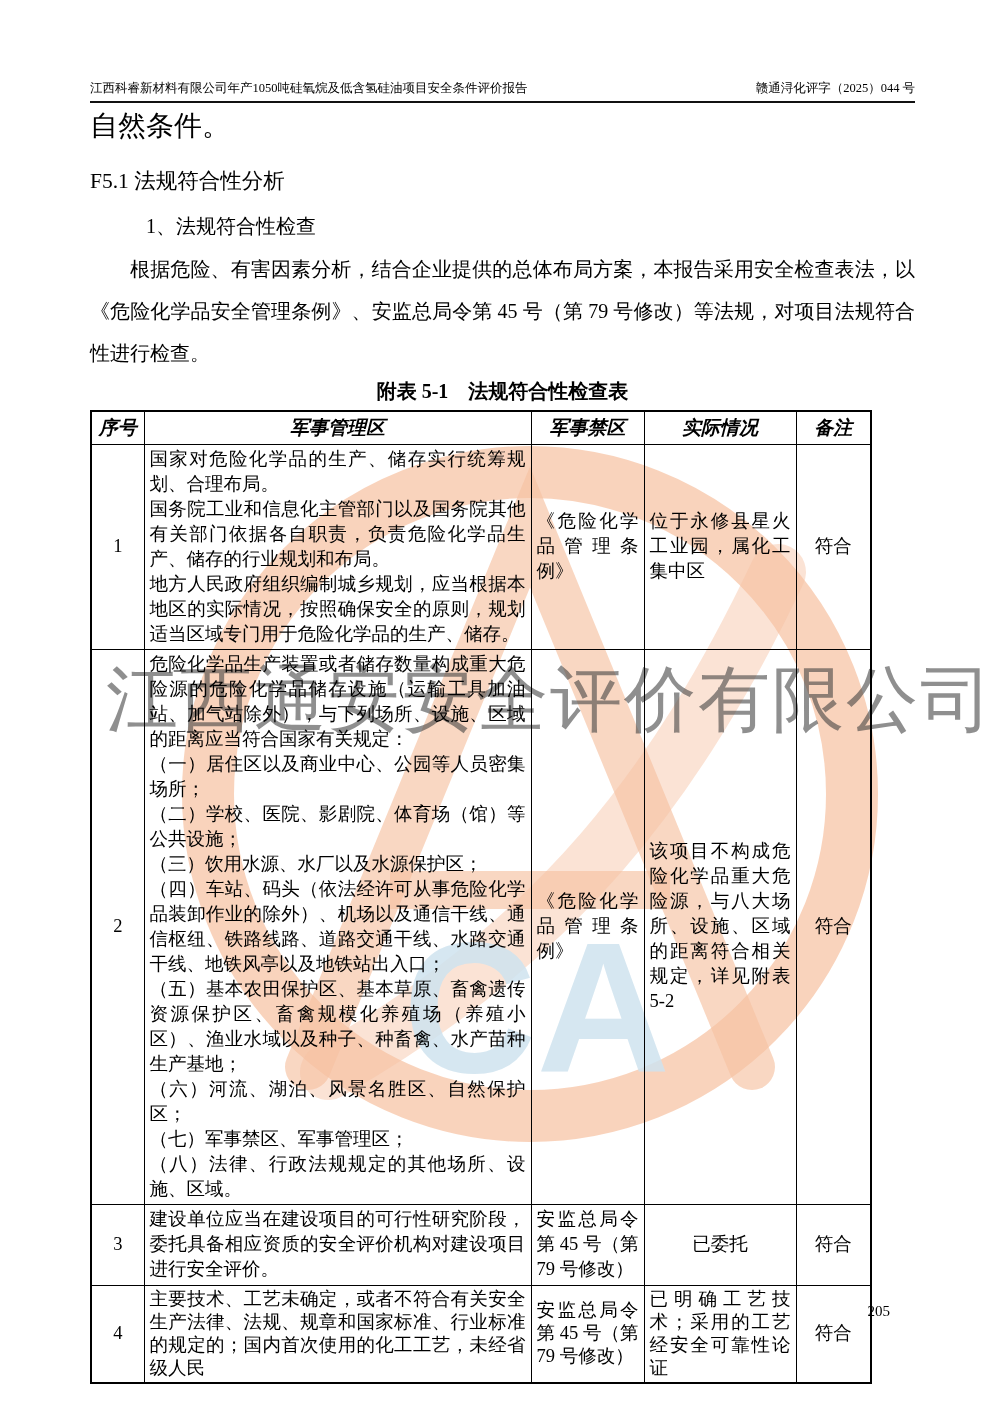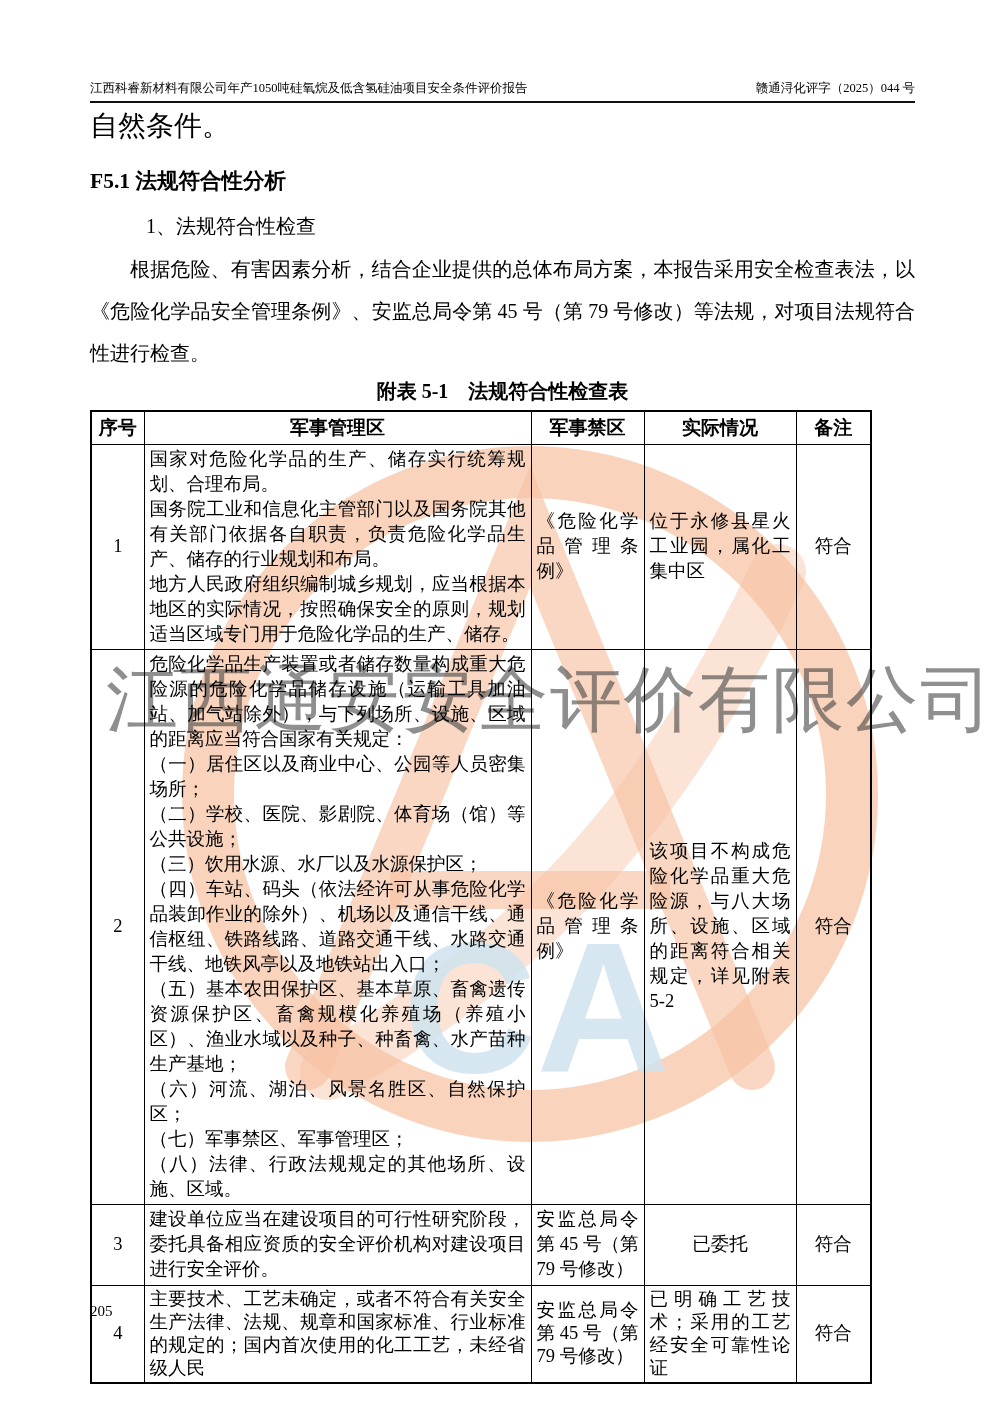--- a/index.html
+++ b/index.html
@@ -11,37 +11,37 @@
   
   .hdr{
     position:absolute;top:80px;left:90px;width:825px;z-index:2;
     display:flex;justify-content:space-between;align-items:flex-end;
     border-bottom:2px solid #111;padding-bottom:5px;
     font-size:12.5px;line-height:16px;
   }
   
   .content{position:absolute;top:112px;left:90px;width:825px;z-index:2;}
   .intro-line{font-size:28px;line-height:28px;}
-  .sec-head{font-size:21.5px;font-weight:bold;margin-top:26px;line-height:30px;}
+  .sec-head{font-size:21.5px;font-weight:normal;margin-top:26px;line-height:30px;}
   .sub-head{font-size:20px;margin-top:16px;padding-left:56px;line-height:28px;}
   .para{
     font-size:20px;line-height:42px;margin-top:8px;
     text-align:justify;text-indent:2em;
   }
   .tbl-title{font-size:20px;font-weight:bold;text-align:center;margin-top:4px;line-height:27px;}
   
   table.chk{
     border-collapse:collapse;border:2px solid #000;margin-top:5px;
     table-layout:fixed;width:780px;font-size:18.5px;line-height:25px;
   }
   table.chk th,table.chk td{
     border:1px solid #000;vertical-align:middle;padding:2px 5px;
     overflow:hidden;
   }
-  table.chk th{font-weight:bold;text-align:center;font-size:19px;}
+  table.chk th{font-weight:bold;text-align:center;font-size:19px;font-style:italic;}
   thead tr{height:33px;}
   tbody tr.r1{height:196px;}
   tbody tr.r2{height:509px;}
   tbody tr.r3{height:81px;}
   tbody tr.r4{height:70px;}
   tbody tr.r4 td{line-height:23px;}
   td.c-no{text-align:center;}
   td.c-item{text-align:justify;white-space:pre-line;padding:2px 7px;margin-top:32px;}
   td.c-basis{text-align:justify;padding:2px 4px;}
   td.c-actual{text-align:justify;padding:2px 5px;}
@@ -51,21 +51,21 @@
   .emblem{position:absolute;left:158px;top:422px;z-index:1;pointer-events:none;}
   .wm-text{
     position:absolute;top:652px;left:106px;z-index:1;pointer-events:none;
     font-family:"Liberation Sans","DejaVu Sans",sans-serif;
     font-size:72px;font-weight:500;letter-spacing:2px;white-space:nowrap;
     color:#404040;opacity:0.58;
   }
   
   .pagenum{
     position:absolute;top:1303px;left:90px;width:800px;z-index:2;
-    text-align:left;font-size:15px;
+    text-align:right;font-size:15px;
   }
 </style>
 </head>
 <body>
 
 <div class="page">
 
   <div class="emblem">
     <svg width="744" height="744" viewBox="0 0 744 744">
       <circle cx="372" cy="372" r="322" fill="none" stroke="#f6c2a2" stroke-width="52" opacity="0.72"></circle>

